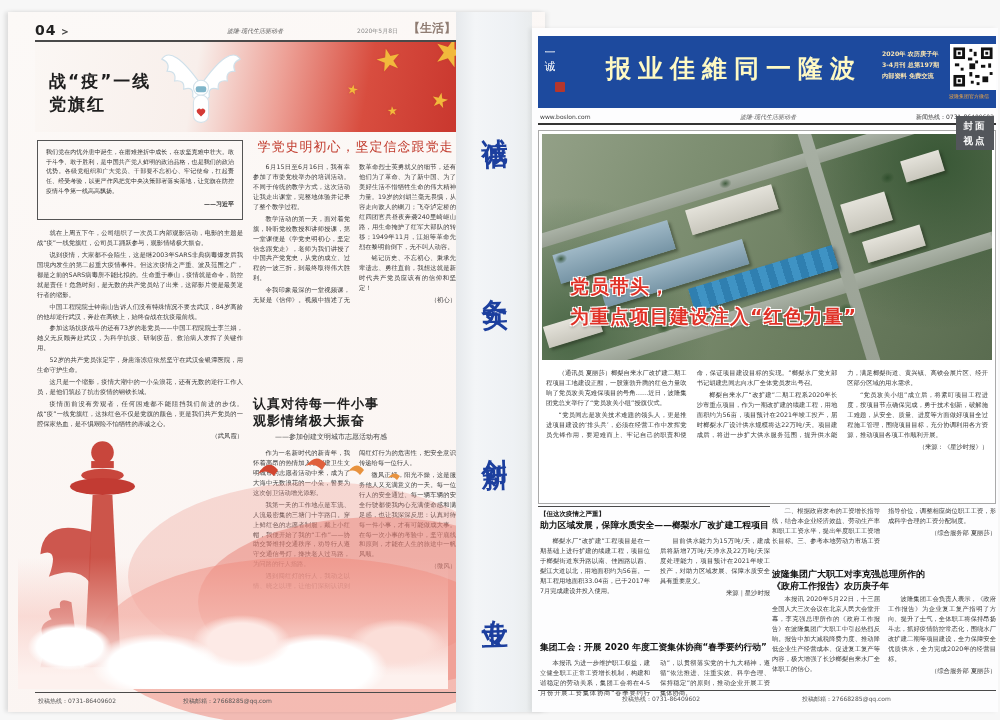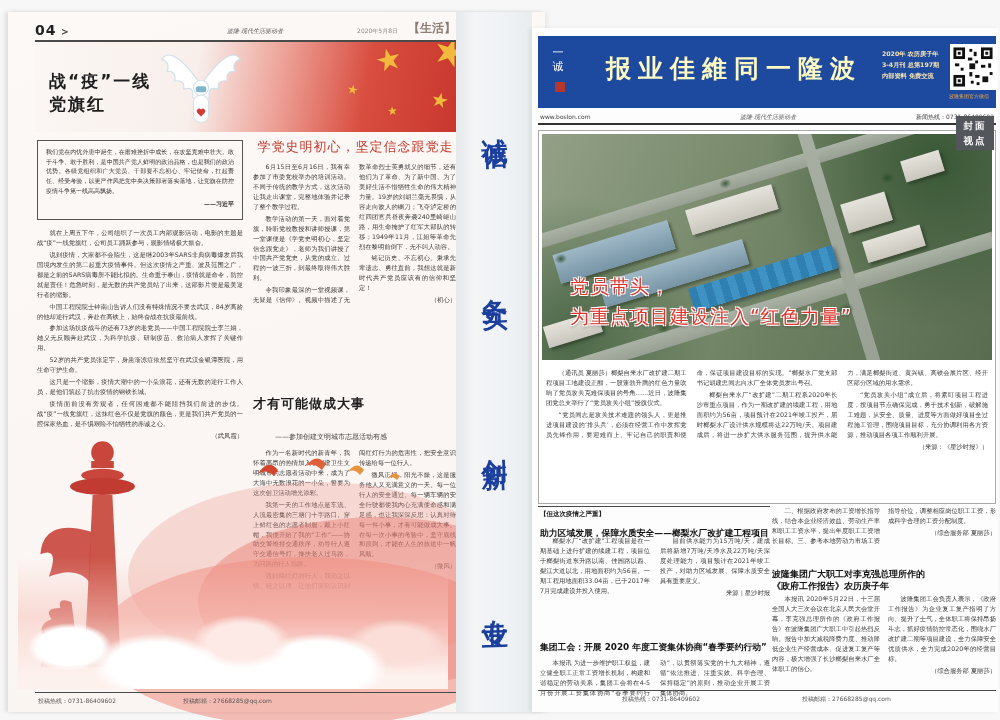--- a/index.html
+++ b/index.html
@@ -59,21 +59,21 @@
       radial-gradient(70px 38px at 52% 64%, #fdeae6 48%, rgba(255,255,255,0) 70%),
       radial-gradient(95px 48px at 70% 84%, #fff 55%, rgba(255,255,255,0) 72%),
       radial-gradient(70px 36px at 88% 66%, #fbded8 46%, rgba(255,255,255,0) 70%),
       radial-gradient(120px 52px at 50% 96%, #fff 60%, rgba(255,255,255,0) 78%),
       linear-gradient(180deg, rgba(250,215,208,0) 0%, rgba(247,196,188,.55) 45%, #fdf1ee 90%); }
   .lp-footer-rule { left:27px; top:680px; width:421px; }
   .lp-footer-text { top:685px; font-size:6px; color:#555; }
 
   
   .masthead { left:6px; top:8px; width:458px; height:72px; background:#1d4a9e; }
-  .mh-seal-col { position:absolute; left:12px; top:10px; width:16px; text-align:center;
+  .mh-seal-col { position:absolute; left:4px; top:10px; width:16px; text-align:center;
     color:#fff; font-family:"DejaVu Serif","Liberation Serif",serif; font-size:11px; line-height:1.3; }
   .mh-seal { position:absolute; left:17px; top:46px; width:10px; height:10px; background:#b5362c; border-radius:1px; }
   .mh-title { position:absolute; left:48px; top:16px; width:296px; text-align:center; color:#fef9c3;
     font-family:"DejaVu Serif","Liberation Serif",serif; font-weight:bold; font-size:25px; letter-spacing:7px; white-space:nowrap; }
   .mh-info { position:absolute; left:344px; top:13px; width:66px; font-size:6.2px; font-weight:bold;
     color:#f7e3b3; line-height:1.75; }
   .mh-qr { position:absolute; left:412px; top:8px; width:46px; height:46px; background:#fff; padding:2px; }
   .mh-qr-cap { position:absolute; left:400px; top:57px; width:62px; text-align:center; font-size:5px; color:#f2a845; }
   .subbanner { left:6px; top:83px; width:458px; height:12px; font-size:6px; color:#3c3c3c; }
   .sb-site { position:absolute; left:2px; top:2px; }
@@ -98,28 +98,28 @@
   .ph-pool { position:absolute; background:repeating-linear-gradient(90deg,#2f7fb0 0 8px,#3f93c4 8px 16px); box-shadow:2px 3px 4px rgba(20,40,50,.5); }
   .ph-trees { position:absolute; inset:0;
     background:
       radial-gradient(9px 7px at 12% 30%, rgba(42,74,40,.85), rgba(0,0,0,0) 70%),
       radial-gradient(11px 8px at 26% 62%, rgba(48,82,44,.85), rgba(0,0,0,0) 70%),
       radial-gradient(9px 7px at 44% 22%, rgba(42,74,40,.8), rgba(0,0,0,0) 70%),
       radial-gradient(12px 9px at 58% 74%, rgba(48,82,44,.85), rgba(0,0,0,0) 70%),
       radial-gradient(10px 8px at 72% 36%, rgba(42,74,40,.8), rgba(0,0,0,0) 70%),
       radial-gradient(12px 9px at 88% 64%, rgba(48,82,44,.85), rgba(0,0,0,0) 70%),
       radial-gradient(10px 8px at 34% 88%, rgba(42,74,40,.8), rgba(0,0,0,0) 70%); }
-  .photo-headline { position:absolute; left:28px; font-weight:normal; font-size:19px; letter-spacing:1px; color:#e03228;
+  .photo-headline { position:absolute; left:28px; font-weight:bold; font-size:19px; letter-spacing:1px; color:#e03228;
     text-shadow:-1px -1px 0 #fff, 1px -1px 0 #fff, -1px 1px 0 #fff, 1px 1px 0 #fff, 0 2px 3px rgba(0,0,0,.35); z-index:4; white-space:nowrap; }
   .cover-cols { left:14px; top:340px; width:442px; height:128px; column-count:3; column-gap:10px; }
 
   
   .trk-rule { left:6px; top:478px; width:232px; }
   .trk-kicker { left:8px; top:482px; font-size:6.5px; font-weight:bold; color:#222; }
-  .trk-head { left:8px; top:492px; width:240px; font-size:8.8px; font-weight:bold; color:#111; white-space:nowrap;margin-top:8px; }
+  .trk-head { left:8px; top:492px; width:240px; font-size:8.8px; font-weight:bold; color:#111; white-space:nowrap; }
   .trk-cols { left:8px; top:508px; width:230px; height:100px; column-count:2; column-gap:10px; }
 
   .union-cont { left:240px; top:478px; width:224px; height:56px; column-count:2; column-gap:8px; }
   .rep-head { left:240px; top:540px; width:224px; font-size:9px; font-weight:bold; color:#111; line-height:1.35; }
   .rep-cols { left:240px; top:566px; width:224px; height:92px; column-count:2; column-gap:8px; }
 
   .union-head { left:8px; top:614px; width:240px; font-size:8.8px; font-weight:bold; color:#111; white-space:nowrap; }
   .union-cols { left:8px; top:630px; width:230px; height:46px; column-count:2; column-gap:10px; }
 
   .rp-footer-rule { left:6px; top:662px; width:458px; }
@@ -177,21 +177,22 @@
   <h2 class="abs a2-head">学党史明初心，坚定信念跟党走</h2>
   <div class="abs col a2-cols endcol">
       <p>6月15日至6月16日，我有幸参加了市委党校举办的培训活动。不同于传统的教学方式，这次活动让我走出课堂，完整地体验并记录了整个教学过程。</p>
       <p>教学活动的第一天，面对着党旗，聆听党校教授和讲师授课，第一堂课便是《学党史明初心，坚定信念跟党走》，老师为我们讲授了中国共产党党史，从党的成立、过程的一波三折，到最终取得伟大胜利。</p>
       <p>令我印象最深的一堂视频课，无疑是《信仰》。视频中描述了无数革命烈士英勇就义的细节，还有他们为了革命、为了新中国、为了美好生活不惜牺牲生命的伟大精神力量。19岁的刘胡兰毫无畏惧，从容走向敌人的铡刀；飞夺泸定桥的红四团官兵昼夜奔袭240里崎岖山路，用生命掩护了红军大部队的转移；1949年11月，江姐等革命先烈在黎明前倒下，无不叫人动容。</p>
       <p>铭记历史、不忘初心、秉承先辈遗志、勇往直前，我想这就是新时代共产党员应该有的信仰和坚定！</p>
       <p>（初心）</p>
     </div>
 
   <h2 class="abs a3-head">
-    <div>才有可能做成大事</div>
+    <div>认真对待每一件小事</div>
+    <div>观影情绪极大振奋</div>
   </h2>
   <div class="abs a3-sub">——参加创建文明城市志愿活动有感</div>
   <div class="abs col a3-cols endcol">
       <p>作为一名新时代的新青年，我怀着高昂的热情加入了创建卫生文明城市的志愿者活动中来，成为了大海中无数浪花的一小朵，誓要为这次创卫活动增光添彩。</p>
       <p>我第一天的工作地点是车流、人流最密集的三塘门十字路口。穿上鲜红色的志愿者制服，戴上小红帽，我便开始了我的“工作”——协助交警维持交通秩序，劝导行人遵守交通信号灯，搀扶老人过马路，为问路的行人指路。</p>
       <p>遇到闯红灯的行人，我动之以情、晓之以理，让他们深刻认识到闯红灯行为的危害性，把安全意识传递给每一位行人。</p>
       <p>微风正好，阳光不燥，这是服务他人又充满意义的一天。每一位行人的安全通过、每一辆车辆的安全行驶都使我内心充满使命感和满足感，也让我深深反思：认真对待每一件小事，才有可能做成大事。在每一次小事的考验中，坚守底线和原则，才能在人生的旅途中一帆风顺。</p>
       <p>（微风）</p>
     </div>
 

